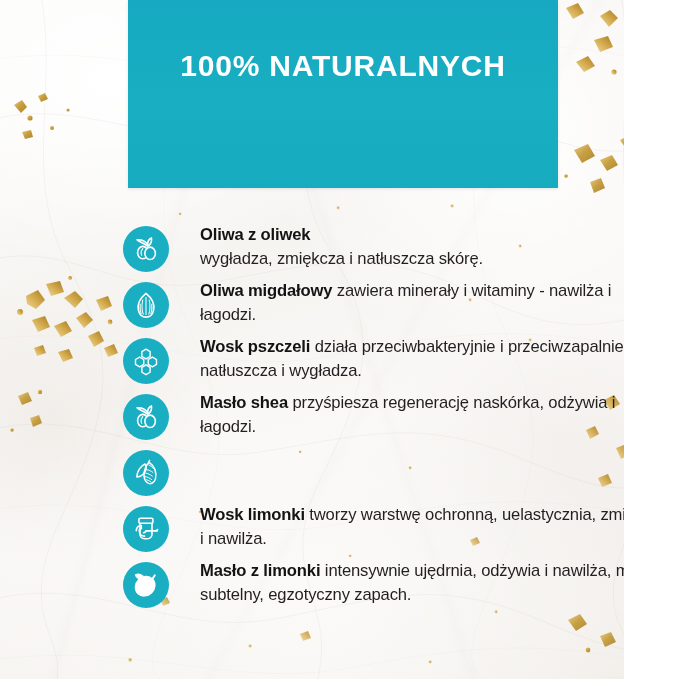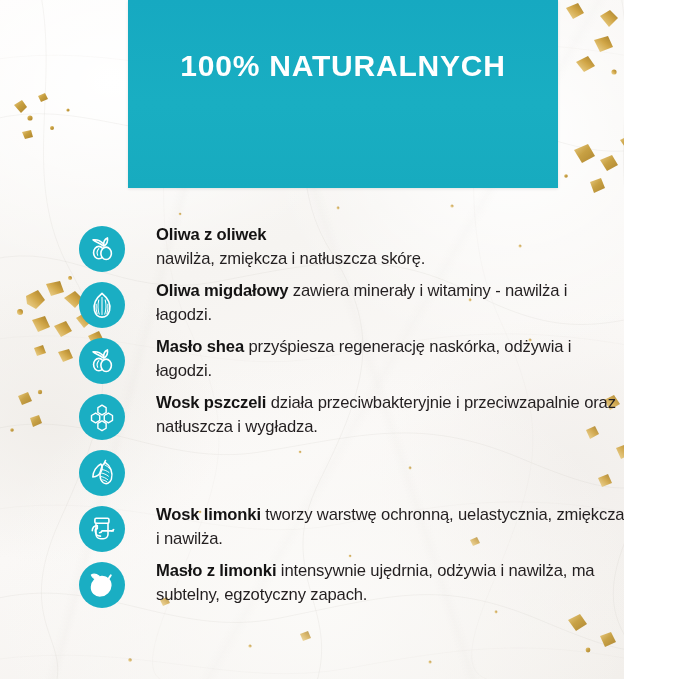--- a/index.html
+++ b/index.html
@@ -86,20 +86,21 @@
   
   #list {
     position: absolute;
     left: 0;
     top: 226px;
     width: 679px;
   }
   .item {
     position: relative;
     height: 56px;
+    margin-left: 44px;
   }
   .item-icon {
     position: absolute;
     left: 79px;
     top: 0px;
     width: 46px;
     height: 46px;
     border-radius: 50%;
     background: #1aaec3;
     display: flex;
@@ -277,21 +278,21 @@
           </g>
           <g fill="#1aaec3" stroke="#ffffff" stroke-width="1.7">
             <ellipse cx="12.6" cy="19.8" rx="5.6" ry="6.6"></ellipse>
             <ellipse cx="20.4" cy="20.6" rx="5.6" ry="6.6"></ellipse>
           </g>
           <path d="M12.6 15.6 C 10.8 17.6, 10.4 20.6, 11.4 22.6" fill="none" stroke="#ffffff" stroke-width="1.2" stroke-linecap="round"></path>
         </svg>
       </div>
       <div class="item-text">
         <b>Oliwa z oliwek</b><br>
-        <span>nawilża, zmiękcza i natłuszcza skórę.</span>
+        <span>wygładza, zmiękcza i natłuszcza skórę.</span>
       </div>
     </div>
 
     <div class="item">
       <div class="item-icon">
         <svg width="30" height="30" viewBox="0 0 32 32" aria-hidden="true">
           <path d="M16 3.5 C 22.8 9, 25.5 16, 24 22 C 22.8 26.6, 19.6 29, 16 29 C 12.4 29, 9.2 26.6, 8 22 C 6.5 16, 9.2 9, 16 3.5 Z" fill="none" stroke="#ffffff" stroke-width="1.8" stroke-linejoin="round"></path>
           <g fill="none" stroke="#ffffff" stroke-width="1.1" stroke-linecap="round">
             <path d="M16 8 L 16 26"></path>
             <path d="M12.6 10.6 C 11.4 15.4, 11.6 21.4, 13 25.8"></path>
@@ -302,49 +303,49 @@
         </svg>
       </div>
       <div class="item-text">
         <b>Oliwa migdałowy</b><span> zawiera minerały i witaminy - nawilża i łagodzi.</span>
       </div>
     </div>
 
     <div class="item">
       <div class="item-icon">
         <svg width="30" height="30" viewBox="0 0 32 32" aria-hidden="true">
-          <g fill="none" stroke="#ffffff" stroke-width="1.7" stroke-linecap="round" stroke-linejoin="round">
-            <path d="M17.5 12.8 C 13 9.5, 9 8.5, 6.5 6.2 C 10.5 5.6, 14.5 7.2, 17.5 10.4"></path>
-            <path d="M17.8 12.4 C 17.4 8.6, 18.6 5.6, 21.8 4.2 C 22.4 7.4, 21.2 10.6, 18.6 12.6"></path>
-          </g>
-          <g fill="#1aaec3" stroke="#ffffff" stroke-width="1.7">
-            <ellipse cx="12.6" cy="19.8" rx="5.6" ry="6.6"></ellipse>
-            <ellipse cx="20.4" cy="20.6" rx="5.6" ry="6.6"></ellipse>
-          </g>
-          <path d="M12.6 15.6 C 10.8 17.6, 10.4 20.6, 11.4 22.6" fill="none" stroke="#ffffff" stroke-width="1.2" stroke-linecap="round"></path>
-        </svg>
-      </div>
-      <div class="item-text">
-        <b>Masło shea</b><span> przyśpiesza regenerację naskórka, odżywia i łagodzi.</span>
-      </div>
-    </div>
-
-    <div class="item">
-      <div class="item-icon">
-        <svg width="30" height="30" viewBox="0 0 32 32" aria-hidden="true">
           <g fill="none" stroke="#ffffff" stroke-width="1.5" stroke-linejoin="round">
             <polygon points="16,3.4 20.4,6 20.4,11.2 16,13.8 11.6,11.2 11.6,6"></polygon>
             <polygon points="9.2,11.8 13.6,14.4 13.6,19.6 9.2,22.2 4.8,19.6 4.8,14.4"></polygon>
             <polygon points="22.8,11.8 27.2,14.4 27.2,19.6 22.8,22.2 18.4,19.6 18.4,14.4"></polygon>
             <polygon points="16,20.2 20.4,22.8 20.4,28 16,30.6 11.6,28 11.6,22.8"></polygon>
           </g>
         </svg>
       </div>
       <div class="item-text">
         <b>Wosk pszczeli</b><span> działa przeciwbakteryjnie i przeciwzapalnie oraz natłuszcza i wygładza.</span>
+      </div>
+    </div>
+
+    <div class="item">
+      <div class="item-icon">
+        <svg width="30" height="30" viewBox="0 0 32 32" aria-hidden="true">
+          <g fill="none" stroke="#ffffff" stroke-width="1.7" stroke-linecap="round" stroke-linejoin="round">
+            <path d="M17.5 12.8 C 13 9.5, 9 8.5, 6.5 6.2 C 10.5 5.6, 14.5 7.2, 17.5 10.4"></path>
+            <path d="M17.8 12.4 C 17.4 8.6, 18.6 5.6, 21.8 4.2 C 22.4 7.4, 21.2 10.6, 18.6 12.6"></path>
+          </g>
+          <g fill="#1aaec3" stroke="#ffffff" stroke-width="1.7">
+            <ellipse cx="12.6" cy="19.8" rx="5.6" ry="6.6"></ellipse>
+            <ellipse cx="20.4" cy="20.6" rx="5.6" ry="6.6"></ellipse>
+          </g>
+          <path d="M12.6 15.6 C 10.8 17.6, 10.4 20.6, 11.4 22.6" fill="none" stroke="#ffffff" stroke-width="1.2" stroke-linecap="round"></path>
+        </svg>
+      </div>
+      <div class="item-text">
+        <b>Masło shea</b><span> przyśpiesza regenerację naskórka, odżywia i łagodzi.</span>
       </div>
     </div>
 
     <div class="item">
       <div class="item-icon">
         <svg width="30" height="30" viewBox="0 0 32 32" aria-hidden="true">
           <g fill="none" stroke="#ffffff" stroke-width="1.6" stroke-linecap="round" stroke-linejoin="round">
             <path d="M14.8 6.4 C 10.2 8.6, 6.4 14.4, 6.2 20.4 C 9.6 20.2, 13.4 17.8, 15.4 13.8 C 16.4 11.6, 16.2 8.4, 14.8 6.4 Z"></path>
             <path d="M19.4 4.6 C 25 8.2, 28 15.8, 26 22.6 C 24.4 27, 20.6 28.6, 17.4 26.4 C 13.4 23.6, 12.8 16.6, 15.4 10.4 C 16.4 7.8, 17.8 5.6, 19.4 4.6 Z"></path>
             <path d="M18.6 4.8 L 19.8 2.6"></path>

